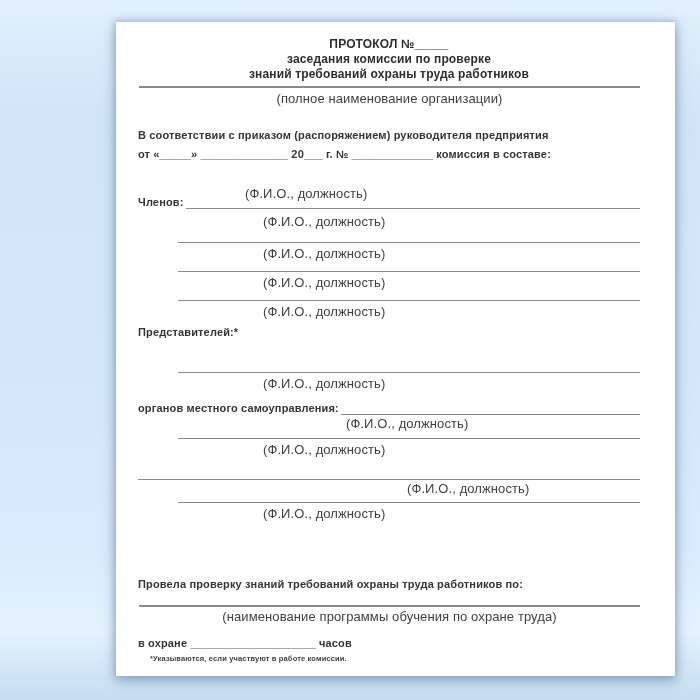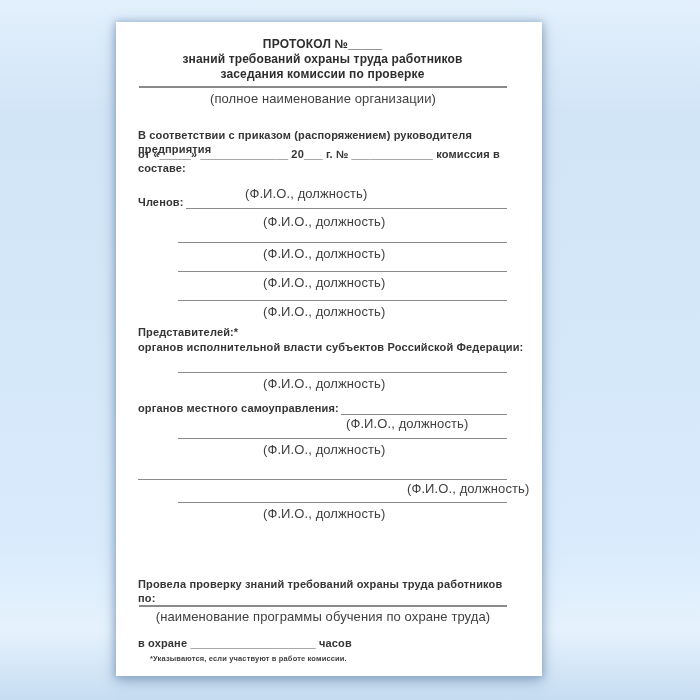--- a/index.html
+++ b/index.html
@@ -19,21 +19,21 @@
       #d2e5f7 16%,
       #d5e8fa 55%,
       #d9ebfc 78%,
       #e6f2fd 90%,
       #c6ddf2 100%);
   }
   .page {
     position: absolute;
     left: 116px;
     top: 22px;
-    width: 426px;
+    width: 559px;
     height: 654px;
     background: #ffffff;
     box-shadow: 0 0 7px 1px rgba(110, 140, 175, 0.50),
                 0 5px 13px rgba(98, 132, 168, 0.55);
   }
   .row {
     position: absolute;
     left: 22px;
     right: 35px;
     color: #353535;
@@ -97,22 +97,22 @@
   }
 </style>
 </head>
 <body>
 
 <div class="stage">
   <div class="page">
 
     <div class="row title-block">
       <div>ПРОТОКОЛ №_____</div>
+      <div>заседания комиссии по проверке</div>
       <div>знаний требований охраны труда работников</div>
-      <div>заседания комиссии по проверке</div>
     </div>
 
     <div class="hr" style="top:64px"></div>
     <div class="cap cap-center" style="top:71px">(полное наименование организации)</div>
 
     <div class="row" style="top:106px">В соответствии с приказом (распоряжением) руководителя предприятия</div>
     <div class="row" style="top:125px">от «_____» ______________ 20___ г. № _____________ комиссия в составе:</div>
 
     <div class="cap" style="left:129px; top:166px">(Ф.И.О., должность)</div>
 
@@ -126,24 +126,20 @@
     <div class="cap" style="left:147px; top:226px">(Ф.И.О., должность)</div>
 
     <div class="uline" style="top:249px"></div>
     <div class="cap" style="left:147px; top:255px">(Ф.И.О., должность)</div>
 
     <div class="uline" style="top:278px"></div>
     <div class="cap" style="left:147px; top:284px">(Ф.И.О., должность)</div>
 
     <div class="row" style="top:303px">Представителей:*</div>
 
-    <div class="row fieldrow" style="top:320px">
-      <span class="lbl">органов исполнительной власти субъектов Российской Федерации:</span>
-      <span class="fill"></span>
-    </div>
     <div class="uline" style="top:350px"></div>
     <div class="cap" style="left:147px; top:356px">(Ф.И.О., должность)</div>
 
     <div class="row fieldrow" style="top:381px">
       <span class="lbl">органов местного самоуправления:</span>
       <span class="fill"></span>
     </div>
     <div class="cap" style="left:230px; top:396px">(Ф.И.О., должность)</div>
 
     <div class="uline" style="top:416px"></div>

